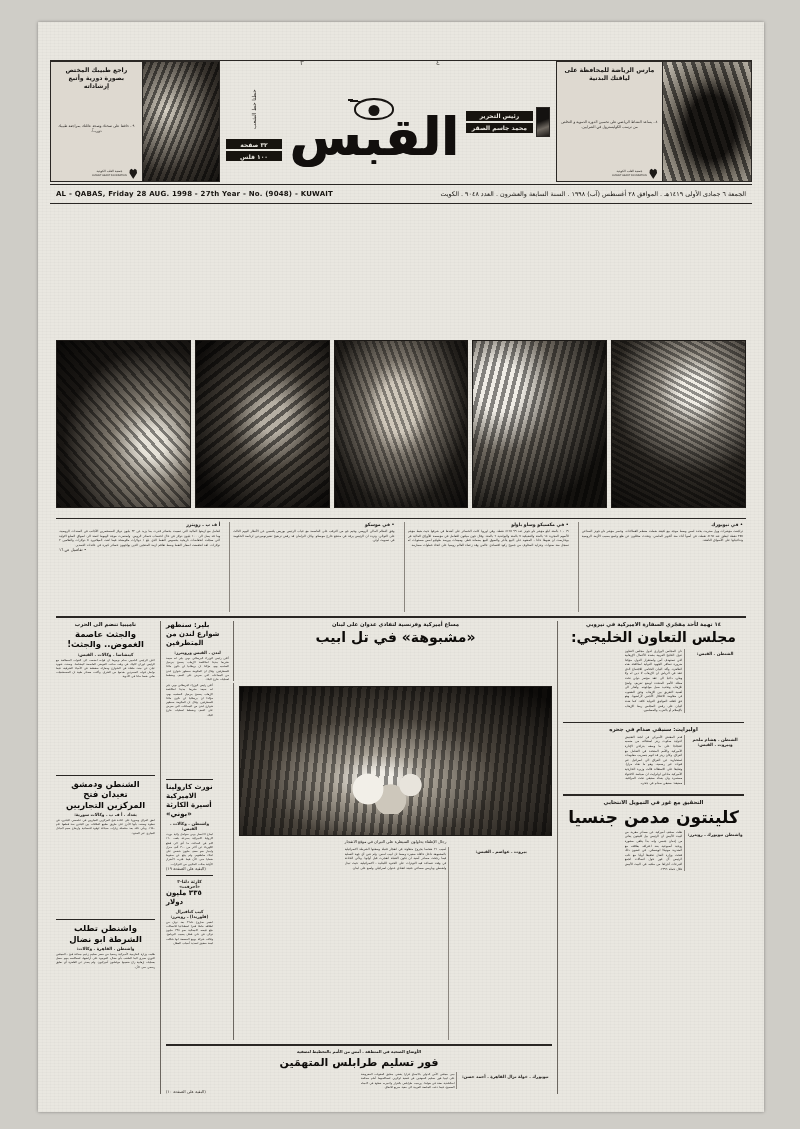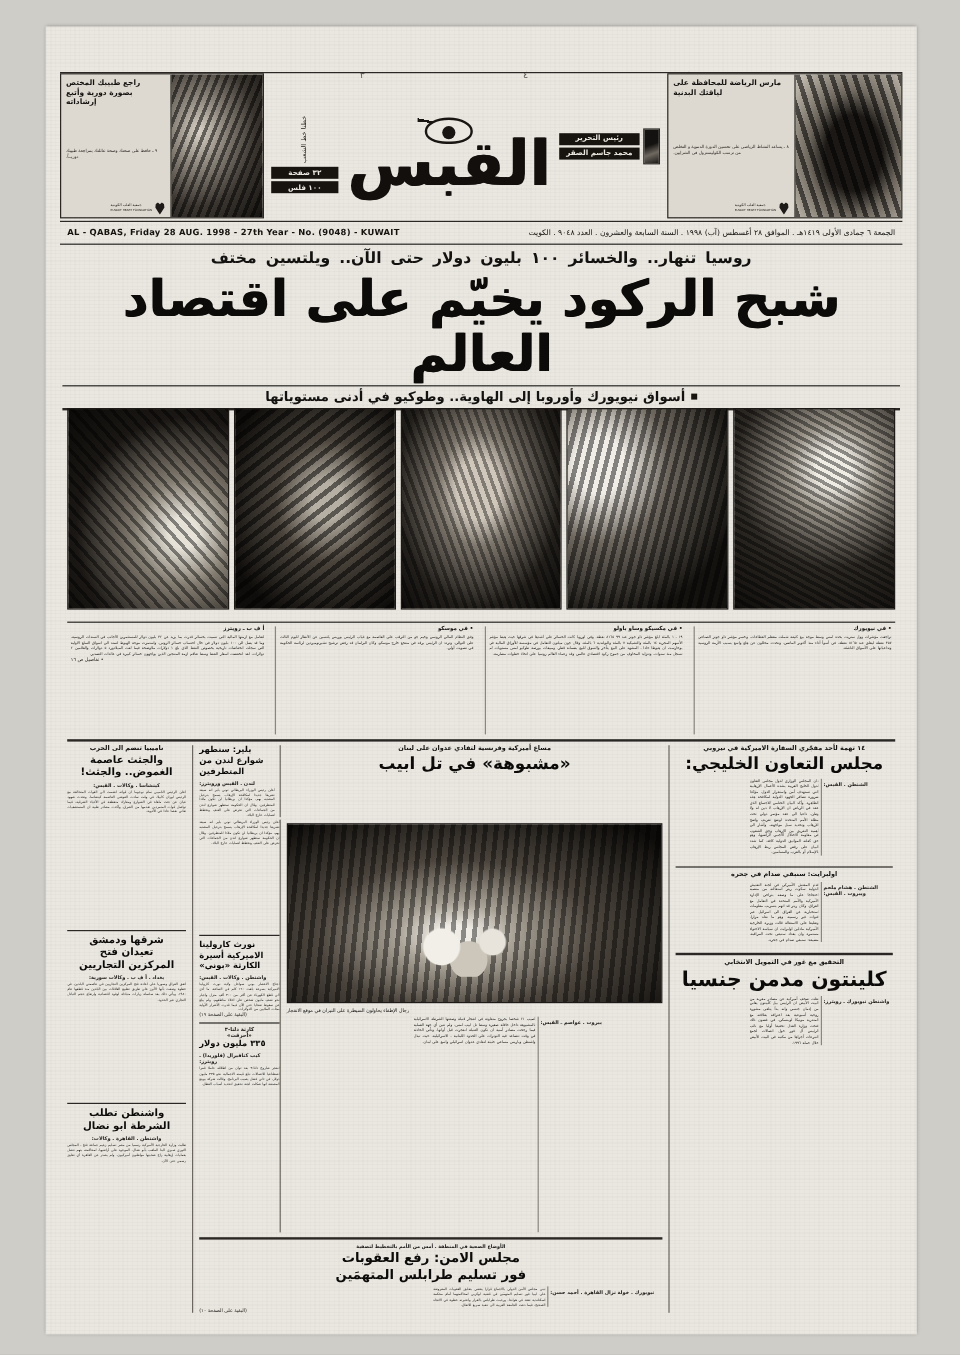--- a/index.html
+++ b/index.html
@@ -27,21 +27,21 @@
   .paper-noise {
     position: absolute; inset: 0;
     background-image:
       repeating-linear-gradient(0deg, rgba(0,0,0,.035) 0 1px, rgba(0,0,0,0) 1px 3px),
       repeating-linear-gradient(90deg, rgba(0,0,0,.025) 0 1px, rgba(0,0,0,0) 1px 4px);
     pointer-events: none;
     opacity: .55;
   }
 
   
-  .ar { direction: rtl; text-align: left; color: #14110e; }
+  .ar { direction: rtl; text-align: center; color: #14110e; }
   .bold { font-weight: bold; }
 
   
   .bodytext {
     direction: rtl;
     color: #1a1714;
     font-size: 3.05px;
     line-height: 4.6px;
     text-align: justify;
     word-spacing: .4px;
@@ -346,28 +346,20 @@
           </div>
         </div>
       </div>
     </div>
 
     <div id="dateline">
       <div class="date-ar">الجمعة ٦ جمادى الأولى ١٤١٩هـ . الموافق ٢٨ أغسطس (آب) ١٩٩٨ . السنة السابعة والعشرون . العدد ٩٠٤٨ . الكويت</div>
       <div class="date-en">AL - QABAS, Friday 28 AUG. 1998 - 27th Year - No. (9048) - KUWAIT</div>
     </div>
 
-    <div id="lead">
-      <div class="kicker ar">روسيا تنهار.. والخسائر ١٠٠ بليون دولار حتى الآن.. ويلتسين مختف</div>
-      <div class="bann ar">شبح الركود يخيّم على اقتصاد العالم</div>
-      <div class="subdeck-wrap">
-        <span class="sq"></span>
-        <span class="subdeck ar">أسواق نيويورك وأوروبا إلى الهاوية.. وطوكيو في أدنى مستوياتها</span>
-      </div>
-    </div>
 
     <div id="photostrip">
       <div class="ph ph-a"></div>
       <div class="ph ph-b"></div>
       <div class="ph ph-c">
         
       </div>
       <div class="ph ph-d">
         
       </div>
@@ -451,21 +443,21 @@
             <div id="blast-photo">
               <div class="figs"></div>
             </div>
             <div style="font-size:4px" class="ar">رجال الإطفاء يحاولون السيطرة على النيران في موقع الانفجار</div>
             <div class="cols3" style="margin-top:3px;flex:1 1 auto;overflow:hidden">
               <div class="byline ar">بيروت . عواصم ـ القبس:</div>
               <div class="bodytext">أصيب ٢١ شخصا بجروح متفاوتة في انفجار قنبلة وصفتها الشرطة الاسرائيلية بالمشبوهة داخل حافلة صغيرة وسط تل ابيب امس. ولم تتبن أي جهة العملية فيما رجحت مصادر أمنية ان تكون القنبلة انفجرت قبل أوانها. وتأتي الحادثة في وقت تتصاعد فيه التوترات على الحدود اللبنانية ـ الاسرائيلية، حيث تبذل واشنطن وباريس مساعي حثيثة لتفادي عدوان اسرائيلي واسع على لبنان.</div>
             </div>
           </div>
 
-          <div style="flex:0 0 68px;border-right:1px solid #6b665f;padding-right:0;display:flex;flex-direction:column">
+          <div style="flex:0 0 68px;border-right:1px solid #6b665f;padding-right:20px;display:flex;flex-direction:column">
             <div class="bodytext sm" style="height:92px;overflow:hidden">أعلن رئيس الوزراء البريطاني توني بلير انه سيعد تشريعا جديدا لمكافحة الإرهاب يسمح بترحيل المشتبه بهم، مؤكدا ان بريطانيا لن تكون ملاذا للمتطرفين. وقال ان الحكومة ستطهر شوارع لندن من الجماعات التي تحرض على العنف وتخطط لعمليات خارج البلاد.</div>
             <div class="divider"></div>
             <div>
               <div class="hl-xs ar">نورث كارولينا الاميركية أسيرة الكارثة «بوني»</div>
               <div class="byline ar">واشنطن . وكالات . القبس:</div>
               <div class="bodytext sm">اجتاح الاعصار بوني سواحل ولاية نورث كارولينا الاميركية بسرعة بلغت ١٦٠ كلم في الساعة، ما أدى الى قطع الكهرباء عن أكثر من ٣٠٠ ألف منزل واجبار نحو نصف مليون شخص على اخلاء مناطقهم. ولم يبلغ عن سقوط ضحايا حتى الآن فيما قدرت الأضرار الأولية بمئات الملايين من الدولارات.</div>
               <div class="more ar">(البقية على الصفحة ١٩)</div>
             </div>
             <div class="divider"></div>
             <div>
@@ -475,21 +467,20 @@
               <div class="byline ar">كيب كنافيرال (فلوريدا) ـ رويترز:</div>
               <div class="bodytext sm">انفجر صاروخ دلتا-٣ بعد ثوان من اطلاقه حاملا قمرا اصطناعيا للاتصالات تبلغ قيمته الاجمالية نحو ٣٣٥ مليون دولار، في ثاني فشل يصيب البرنامج. وقالت شركة بوينغ المصنعة انها شكلت لجنة تحقيق لتحديد أسباب العطل.</div>
             </div>
           </div>
         </div>
 
         <div class="divider thick"></div>
 
         <div>
           <div class="overline ar" style="font-size:4px">الأوضاع الصحية في المنطقة . أمس من الأمم بالتخطيط لتصفية</div>
-          <div class="hl-md ar">مجلس الامن: رفع العقوبات</div>
           <div class="hl-md ar">فور تسليم طرابلس المتهمَين</div>
           <div class="cols4" style="margin-top:3px">
             <div class="byline ar">نيويورك . خولة نزال القاهرة . أحمد حسن:</div>
             <div class="bodytext sm">تبنى مجلس الأمن الدولي بالاجماع قرارا يقضي بتعليق العقوبات المفروضة على ليبيا فور تسليم المتهمَين في قضية لوكربي لمحاكمتهما أمام محكمة اسكتلندية تعقد في هولندا. ورحبت طرابلس بالقرار واعتبرته خطوة في الاتجاه الصحيح، فيما دعت الجامعة العربية الى تنفيذ سريع للاتفاق.</div>
           </div>
           <div class="more ar">(البقية على الصفحة ١٠)</div>
         </div>
       </div>
 
       <div class="zone" id="zone-left">
@@ -498,21 +489,21 @@
           <div class="overline ar">ناميبيا تنضم الى الحرب</div>
           <div class="hl-sm ar">والجثث عاصمة</div>
           <div class="hl-sm ar">الغموض.. والجثث!</div>
           <div class="byline ar" style="text-align:center">كينشاسا . وكالات . القبس:</div>
           <div class="bodytext sm" style="height:108px;overflow:hidden">اعلن الرئيس الناميبي سام نوجوما ان قواته انضمت الى القوات المتحالفة مع الرئيس لوران كابيلا، في وقت سادت الفوضى العاصمة كينشاسا. وتحدث شهود عيان عن جثث ملقاة في الشوارع ومعارك متقطعة في الأحياء الشرقية، فيما تواصل قوات المتمردين تقدمها من الشرق. وأكدت مصادر طبية ان المستشفيات تعاني نقصا حادا في الأدوية.</div>
         </div>
 
         <div class="divider"></div>
 
         <div class="art">
-          <div class="hl-sm ar">شرقها ودمشق</div>
+          <div class="hl-sm ar">الشنطن ودمشق</div>
           <div class="hl-sm ar">تعيدان فتح</div>
           <div class="hl-sm ar">المركزين التجاريين</div>
           <div class="byline ar" style="text-align:center">بغداد . أ ف ب . وكالات سورية:</div>
           <div class="bodytext sm" style="height:92px;overflow:hidden">اتفق العراق وسوريا على اعادة فتح المركزين التجاريين في عاصمتي البلدين، في خطوة وصفت بأنها الأبرز على طريق تطبيع العلاقات بين البلدين منذ قطعها عام ١٩٨٠. ويأتي ذلك بعد سلسلة زيارات متبادلة لوفود اقتصادية وارتفاع حجم التبادل التجاري عبر الحدود.</div>
         </div>
 
         <div class="divider"></div>
 
         <div class="art">
           <div class="hl-sm ar">واشنطن تطلب</div>

